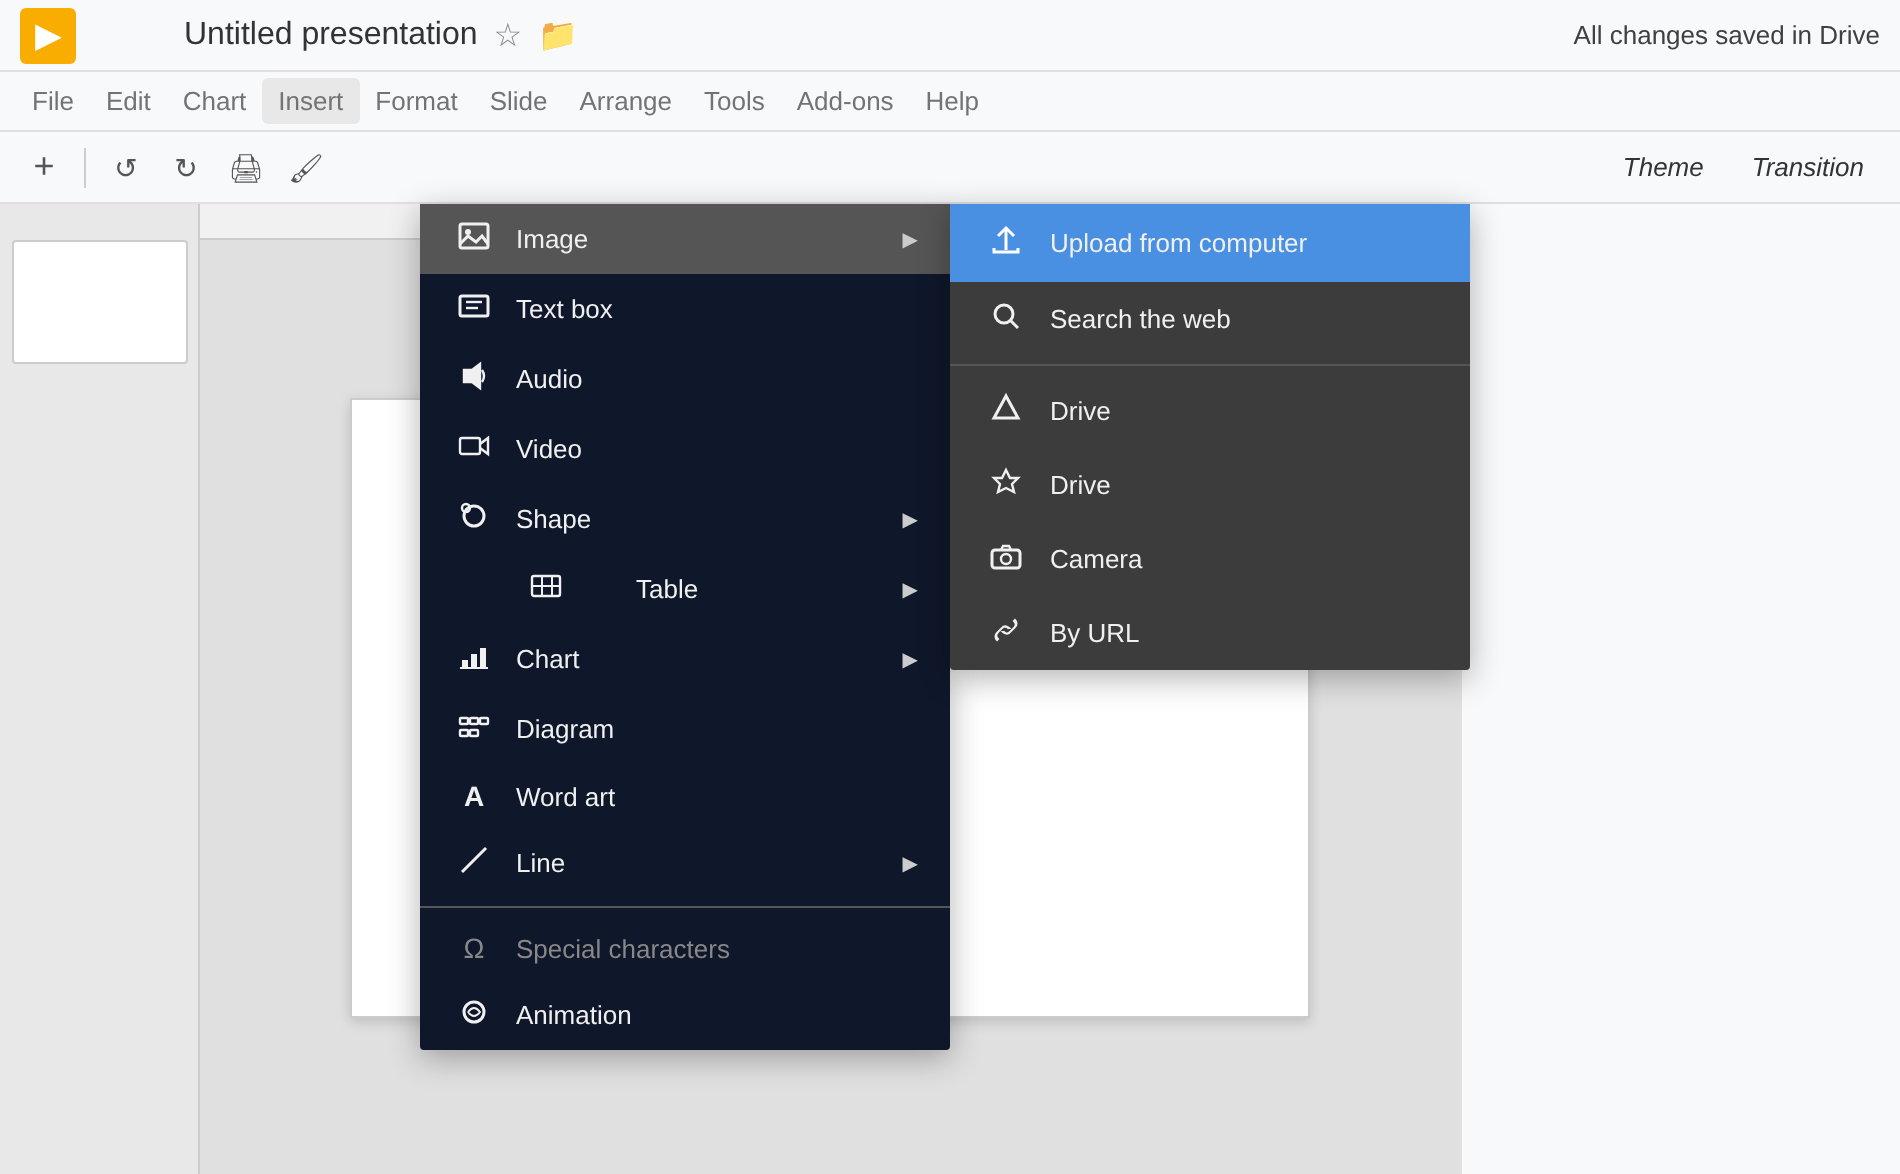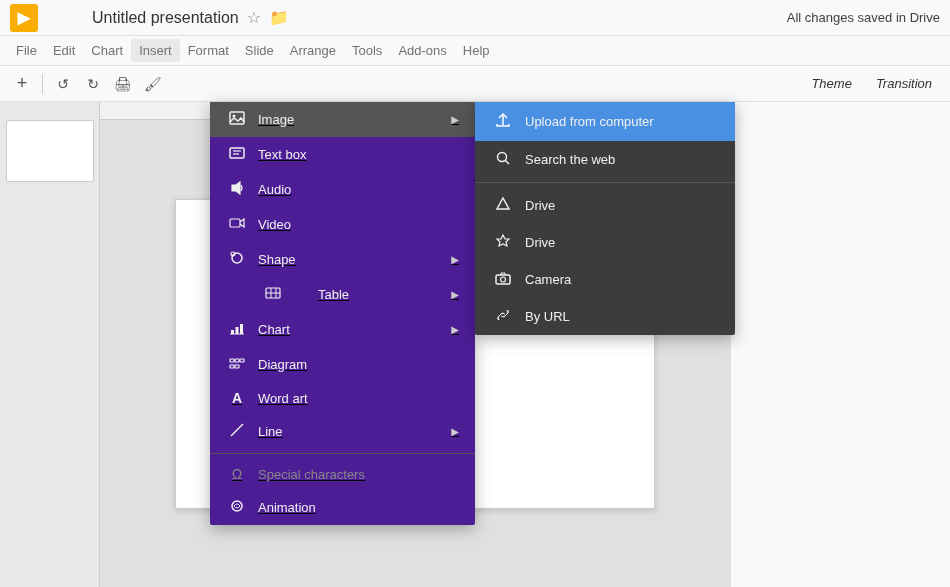--- a/index.html
+++ b/index.html
@@ -168,25 +168,24 @@
       background: #f8f9fa;
       border-left: 1px solid #e0e0e0;
     }
 
     
     .insert-menu {
       position: absolute;
       top: 102px;
       left: 210px;
       width: 265px;
-      background: #4c1d95;
+      background: #0f172a;
       box-shadow: 0 4px 16px rgba(0,0,0,0.3);
       z-index: 100;
       border-radius: 2px;
-      text-decoration: underline;
     }
     .menu-option {
       display: flex;
       align-items: center;
       padding: 8px 16px;
       color: #f0f0f0;
       cursor: pointer;
       font-size: 13px;
       position: relative;
     }

